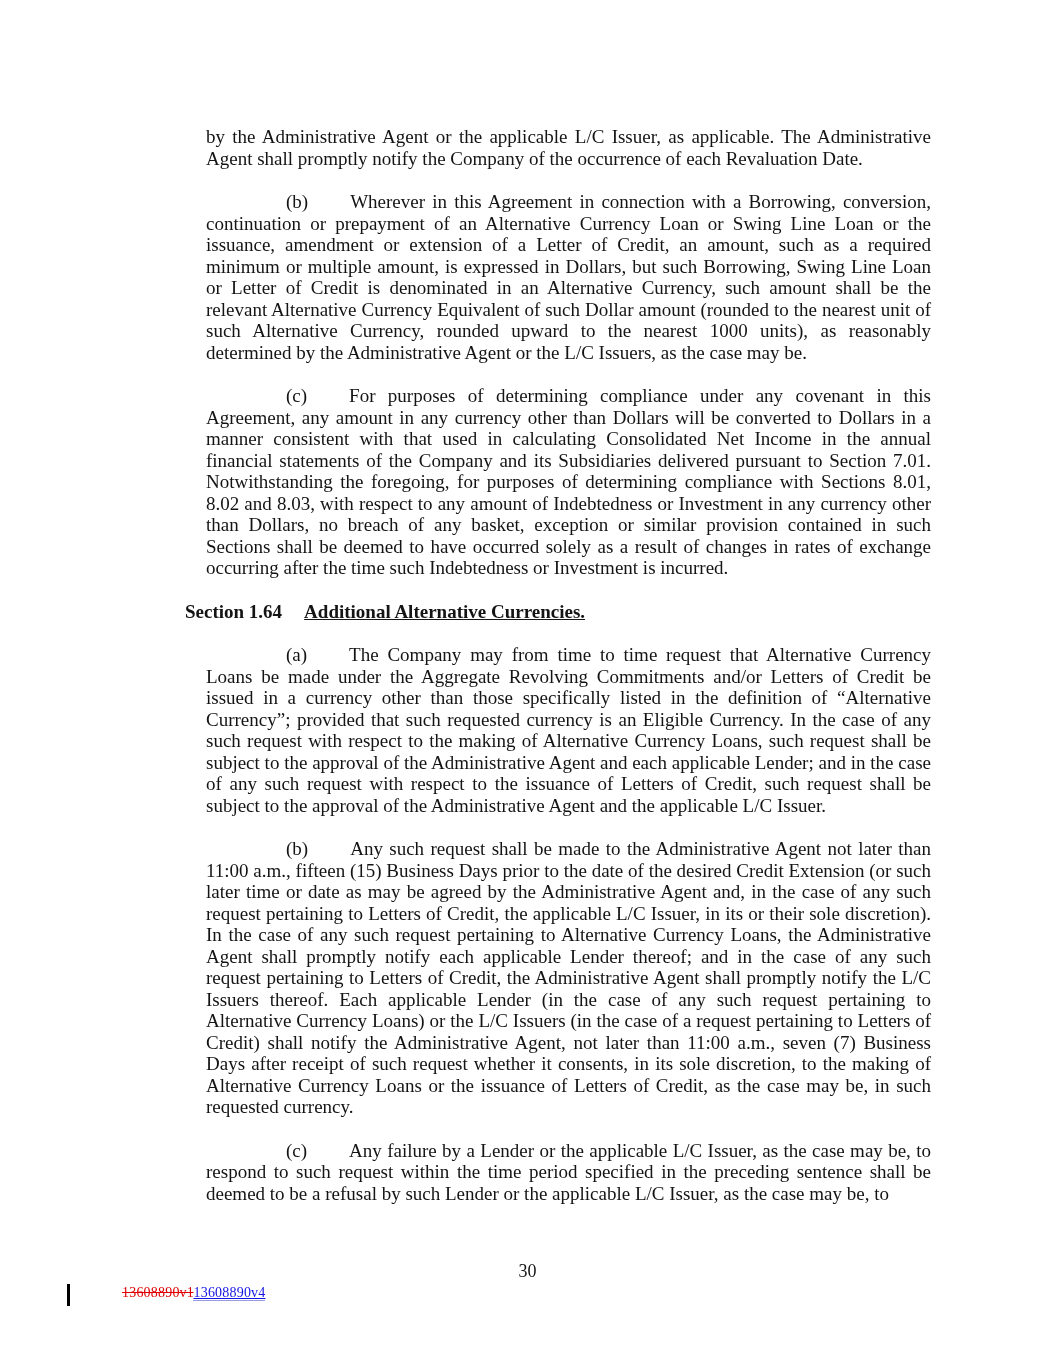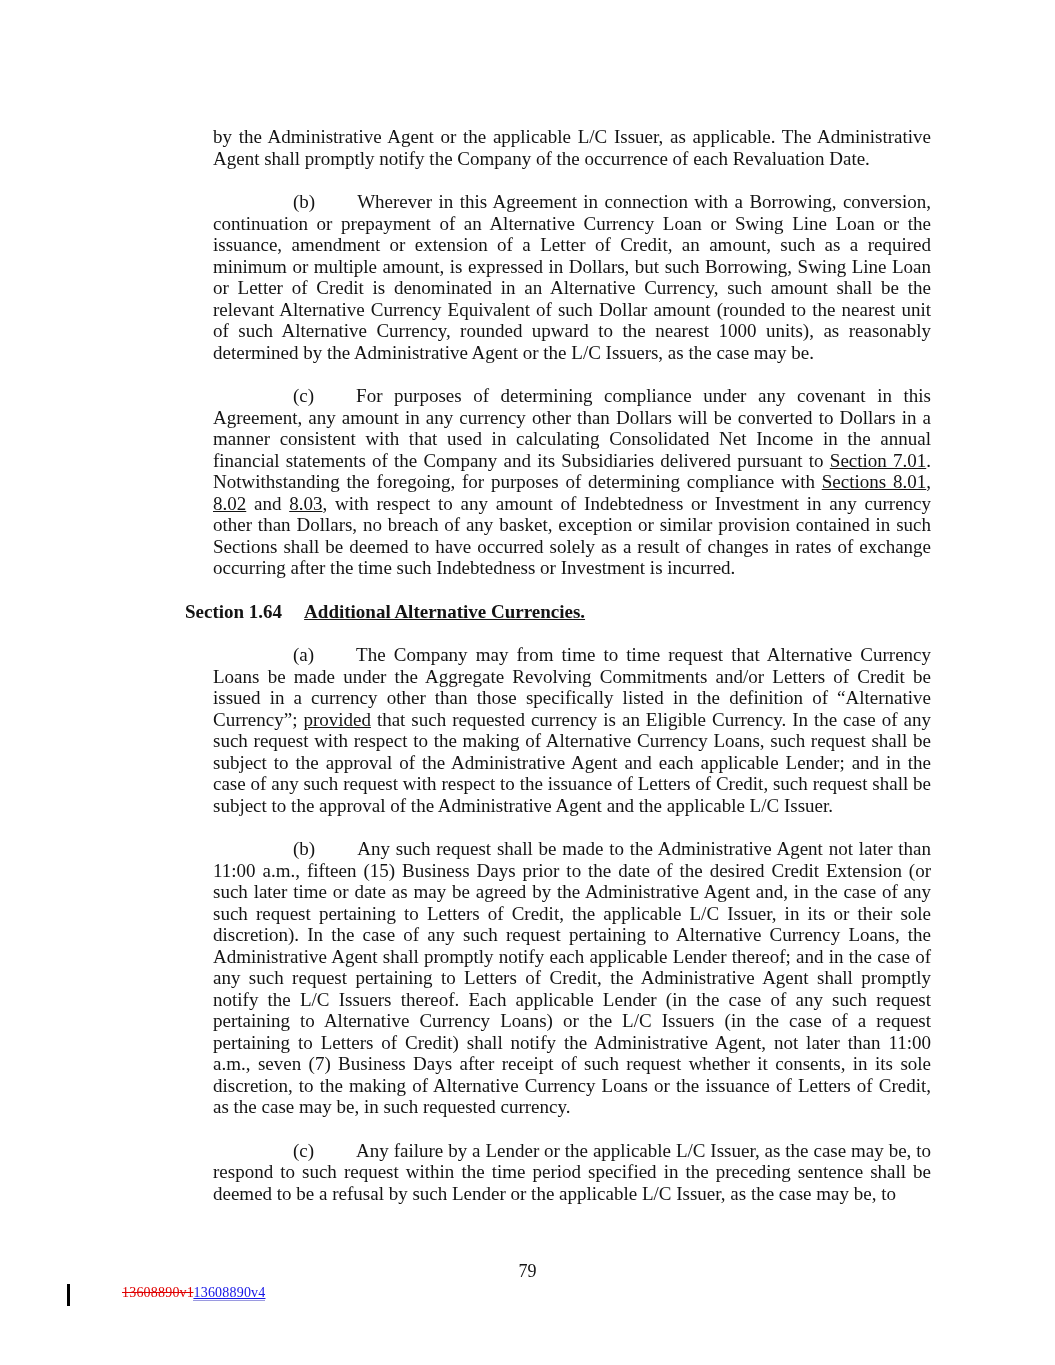--- a/index.html
+++ b/index.html
@@ -13,34 +13,34 @@
     overflow:hidden;
   }
   .content {
     position:absolute;
     left:205px; top:126px;
     width:726px;
     font-size:19px;
     line-height:21.5px;
     text-align:justify;
   }
-  .para { margin:0 0 22px 8px; text-indent:80px; }
+  .para { margin:0 0 22px 1px; text-indent:80px; }
   .para.flush { text-indent:0; }
   .para:last-child { margin-bottom:0; }
   .plabel { }
   .tab  { display:inline-block; width:42px; }
   .htab { display:inline-block; width:22px; }
   .heading {
     margin:0 0 22px -20px;
     font-weight:bold;
     text-align:left;
     text-indent:0;
   }
   .htitle { text-decoration:underline;margin-top:30px; }
-  .u { text-decoration:underline; }
+  .u { }
   .pagenum {
     position:absolute;
     top:1261px; left:0; width:100%;
     text-align:center;
     font-size:18px;
   }
   .changebar {
     position:absolute;
     left:67px; top:1284px;
     width:2.5px; height:22px;
@@ -72,19 +72,19 @@
     <p class="heading"><span class="hnum">Section 1.64</span><span class="htab"></span><span class="htitle">Additional Alternative Currencies.</span></p>
 
     <p class="para"><span class="plabel">(a)</span><span class="tab"></span><span class="ptext"><span>The Company may from time to time request that Alternative Currency Loans be made under the Aggregate Revolving Commitments and/or Letters of Credit be issued in a currency other than those specifically listed in the definition of “Alternative Currency”; </span><span class="u">provided</span><span> that such requested currency is an Eligible Currency.  In the case of any such request with respect to the making of Alternative Currency Loans, such request shall be subject to the approval of the Administrative Agent and each applicable Lender; and in the case of any such request with respect to the issuance of Letters of Credit, such request shall be subject to the approval of the Administrative Agent and the applicable L/C Issuer.</span></span></p>
 
     <p class="para"><span class="plabel">(b)</span><span class="tab"></span><span class="ptext"><span>Any such request shall be made to the Administrative Agent not later than 11:00 a.m., fifteen (15) Business Days prior to the date of the desired Credit Extension (or such later time or date as may be agreed by the Administrative Agent and, in the case of any such request pertaining to Letters of Credit, the applicable L/C Issuer, in its or their sole discretion).  In the case of any such request pertaining to Alternative Currency Loans, the Administrative Agent shall promptly notify each applicable Lender thereof; and in the case of any such request pertaining to Letters of Credit, the Administrative Agent shall promptly notify the L/C Issuers thereof.  Each applicable Lender (in the case of any such request pertaining to Alternative Currency Loans) or the L/C Issuers (in the case of a request pertaining to Letters of Credit) shall notify the Administrative Agent, not later than 11:00 a.m., seven (7) Business Days after receipt of such request whether it consents, in its sole discretion, to the making of Alternative Currency Loans or the issuance of Letters of Credit, as the case may be, in such requested currency.</span></span></p>
 
     <p class="para"><span class="plabel">(c)</span><span class="tab"></span><span class="ptext"><span>Any failure by a Lender or the applicable L/C Issuer, as the case may be, to respond to such request within the time period specified in the preceding sentence shall be deemed to be a refusal by such Lender or the applicable L/C Issuer, as the case may be, to</span></span></p>
 
   </div>
 
-  <div class="pagenum">79</div>
+  <div class="pagenum">30</div>
 
   <div class="changebar"></div>
 
   <div class="revline"><span class="del">13608890v1</span><span class="ins">13608890v4</span></div>
 
 </div>
 
 </body></html>

